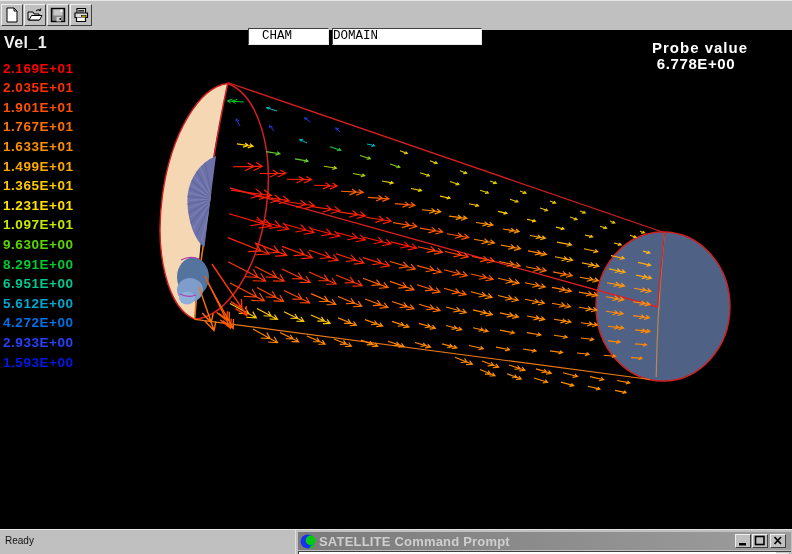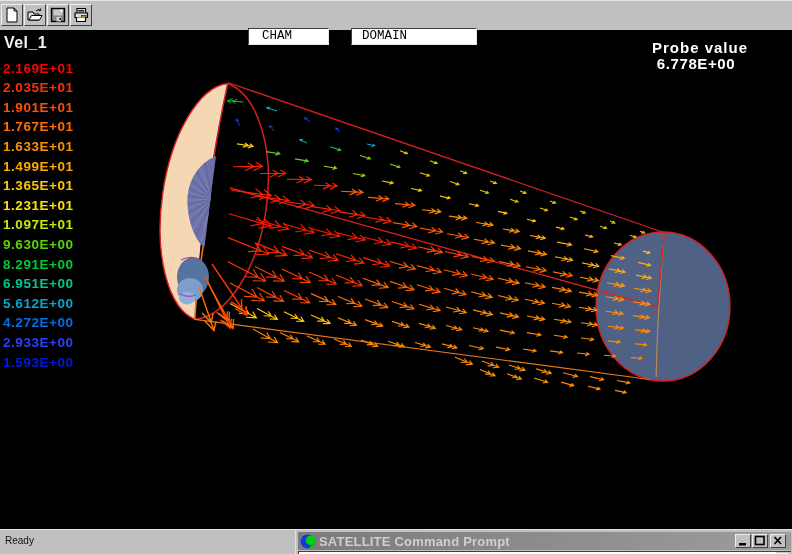--- a/index.html
+++ b/index.html
@@ -318,21 +318,21 @@
   <div class="tbtn" style="left:70px">
     <svg width="17" height="16" viewBox="0 0 17 16">
       <path d="M4,6 L4,1.5 L12.5,1.5 L12.5,6" fill="#fff" stroke="#000" stroke-width="1.2"></path>
       <path d="M5.2,3.3 h6 M5.2,4.9 h6" stroke="#000" stroke-width="1"></path>
       <path d="M2,6 L14.5,6 L14.5,10.5 L2,10.5 Z" fill="#e0e0e0" stroke="#000" stroke-width="1.2"></path>
       <rect x="8.5" y="8.3" width="4.5" height="1.8" fill="#e8c000" stroke="#000" stroke-width="0.6"></rect>
       <path d="M3.5,10.5 L3.5,14.5 L12.5,14.5 L12.5,10.5" fill="#fff" stroke="#000" stroke-width="1.2"></path>
     </svg>
   </div>
   <div class="tfield" style="left:248px; width:81px; padding-left:13px">CHAM</div>
-  <div class="tfield" style="left:351px; width:126px; padding-left:10px">DOMAIN</div>
+  <div class="tfield" style="left:332px; width:150px; ">DOMAIN</div>
 </div>
 <div id="statusbar">
       <span>Ready</span>
     </div>
 <div id="cmdwin">
   <div id="cmdtitle">
     <svg width="17" height="17" viewBox="0 0 17 17" style="position:absolute;left:2px;top:1px">
       <circle cx="7.6" cy="8.4" r="7" fill="#1830f0"></circle>
       <circle cx="10.6" cy="7.4" r="4.9" fill="#00cc10"></circle>
       <path d="M13.6,11.5 A7,7 0 0 1 10,14.9" fill="none" stroke="#00cc10" stroke-width="2.4"></path>

